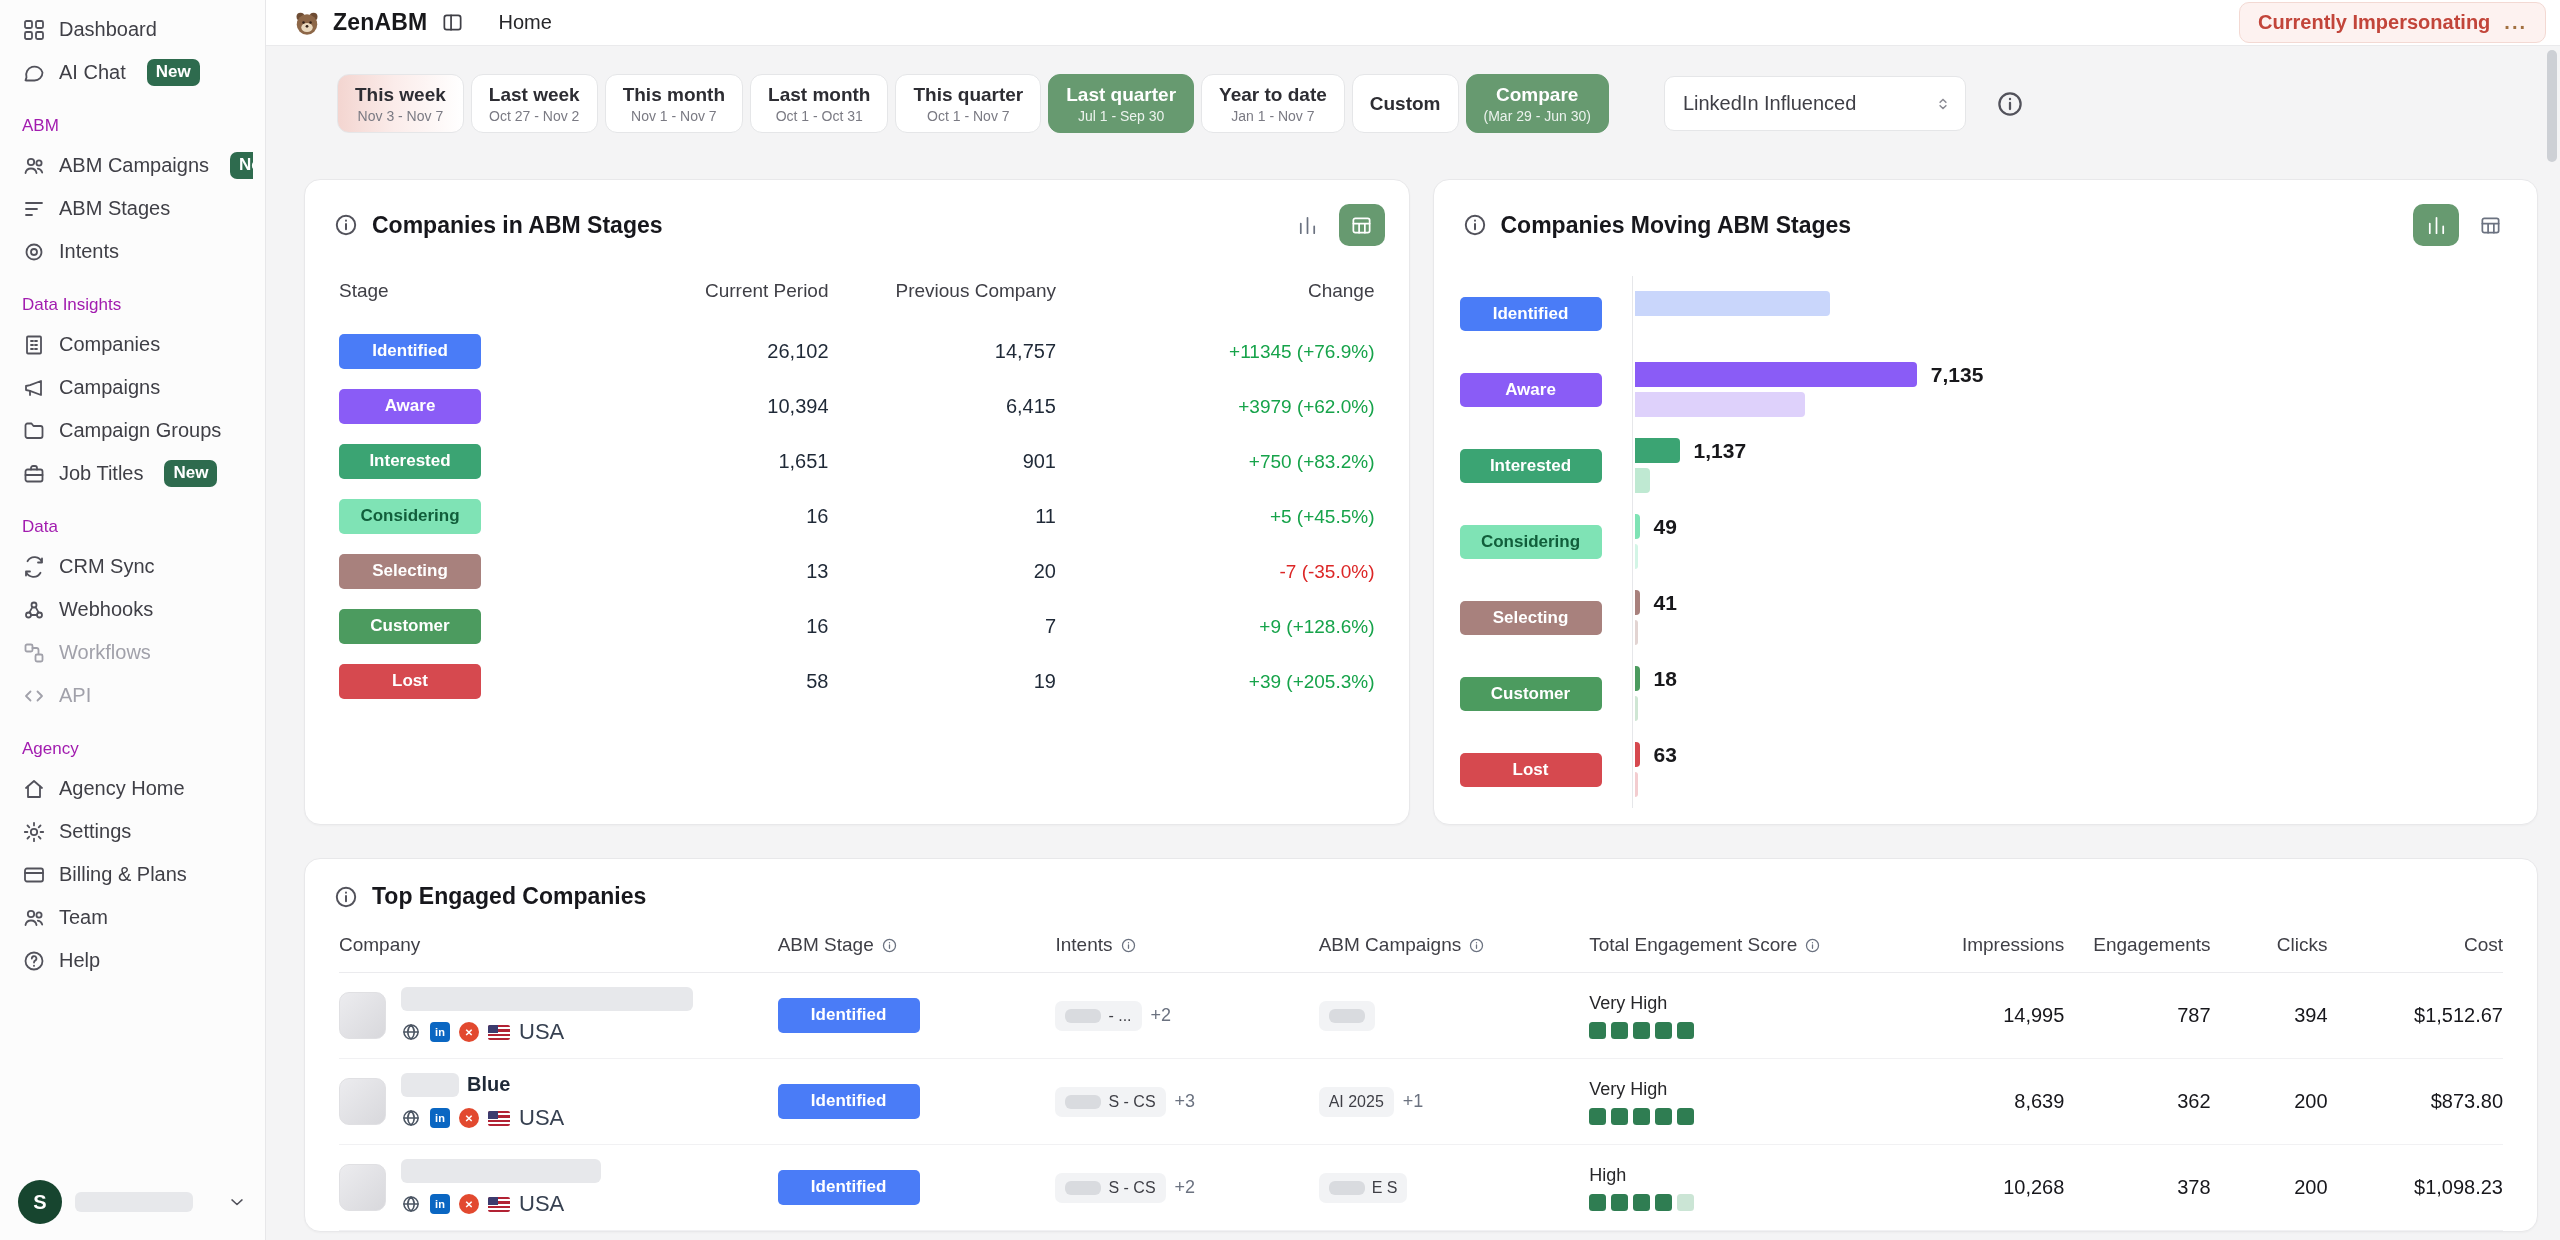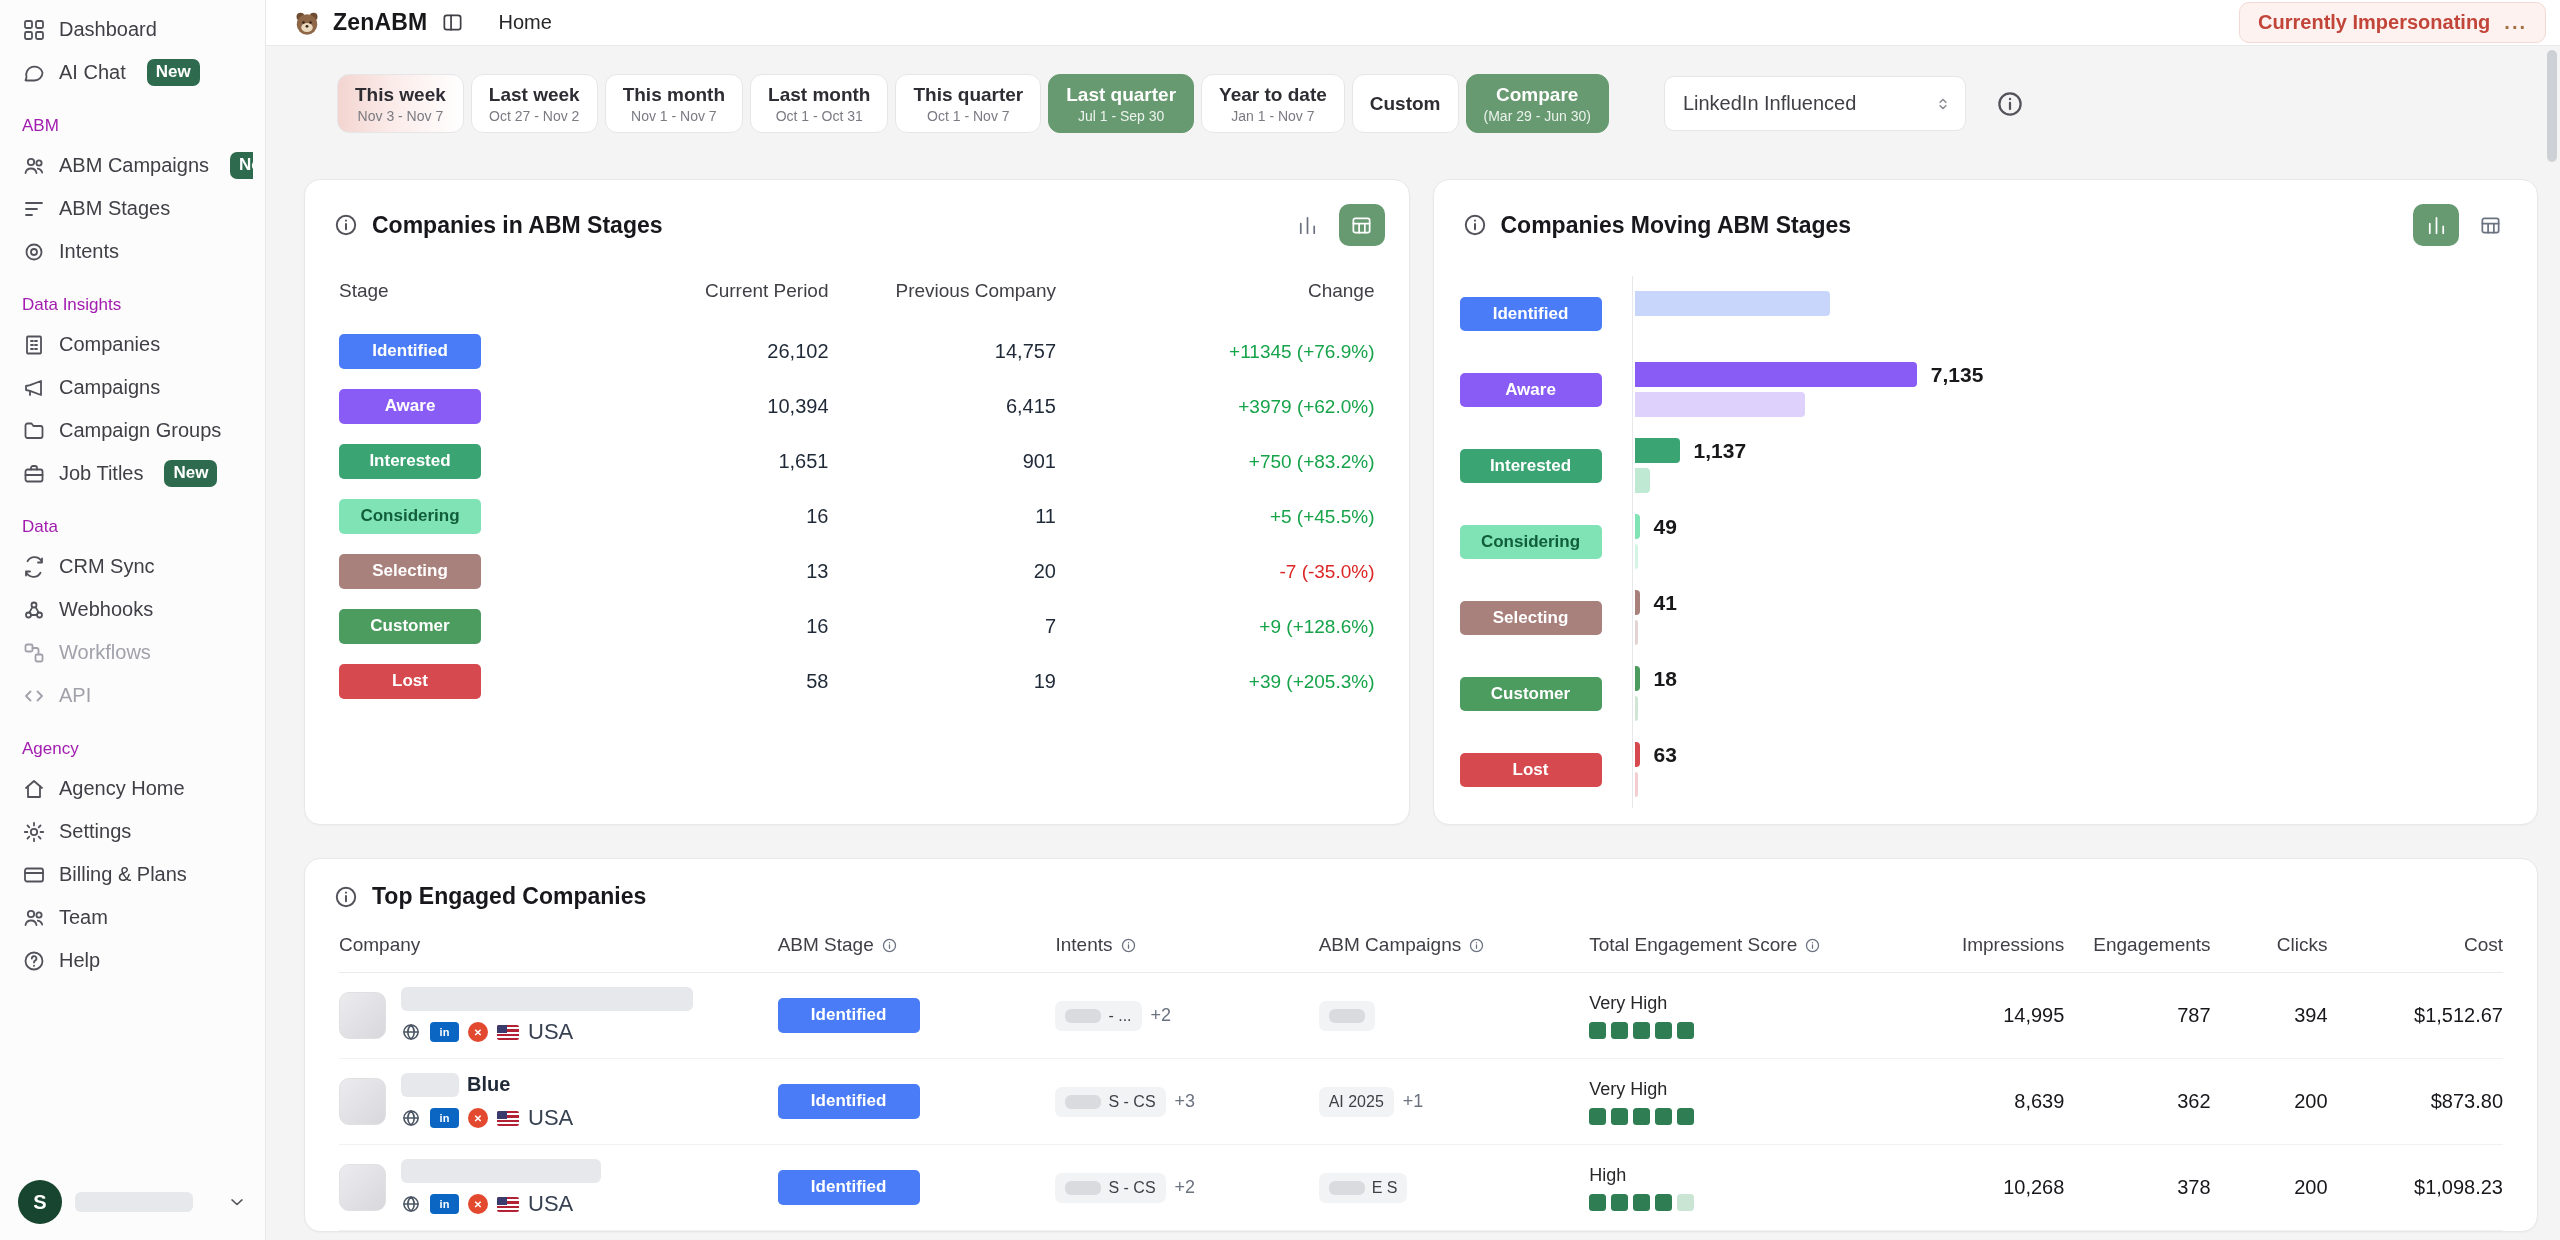--- a/index.html
+++ b/index.html
@@ -107,21 +107,21 @@
   .e-head > div:nth-child(n+6) { display: block; }
   .e-row { padding: 13px 0; border-bottom: 1px solid #f1f1f3; font-size: 20px; color: #17171c; }
   .company-cell { display: flex; align-items: center; gap: 15px; cursor: pointer; }
   .clogo { width: 47px; height: 47px; border-radius: 10px; border: 1px solid #e0e0e3;
     background: linear-gradient(135deg, #ececef 0%, #d8d8dc 100%); flex: none; }
   .cmeta { display: flex; flex-direction: column; gap: 8px; }
   .cname-row { display: flex; align-items: center; gap: 8px; height: 25px; }
   .cname-frag { font-size: 20px; font-weight: 600; color: #1f2937; }
   .cicons { display: flex; align-items: center; gap: 9px; }
   .cicons .icon { width: 20px; height: 20px; color: #4b5563; }
-  .li-badge { width: 29px; height: 20px; background: #0A66C2; border-radius: 4px; color: #fff;
+  .li-badge { width: 20px; height: 20px; background: #0A66C2; border-radius: 4px; color: #fff;
     font-size: 11px; font-weight: 700; display: grid; place-items: center; }
   .red-dot { width: 20px; height: 20px; border-radius: 50%; background: #E2492F; color: #fff;
     font-size: 10px; font-weight: 700; display: grid; place-items: center; }
   .flag { width: 22px; height: 15px; border-radius: 2px; position: relative; overflow: hidden;
     background: repeating-linear-gradient(180deg, #B22234 0 2.2px, #fff 2.2px 4.4px); }
   .flag::after { content: ""; position: absolute; left: 0; top: 0; width: 10px; height: 8px; background: #3C3B6E; }
   .country { font-size: 22px; color: #374151; }
   .chip-wrap { display: flex; align-items: center; gap: 9px; }
   .chip { background: #f2f3f5; border-radius: 7px; height: 30px; padding: 0 10px;
     display: inline-flex; align-items: center; gap: 7px; font-size: 16px; color: #3f3f46; }

